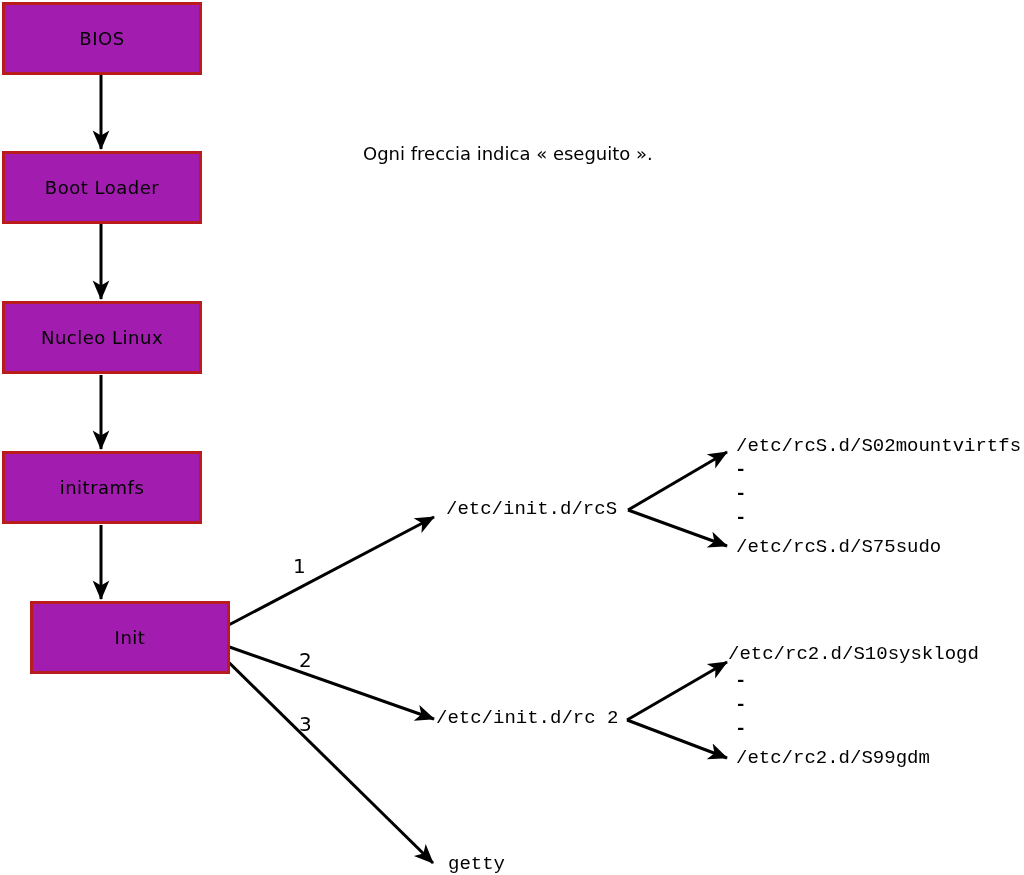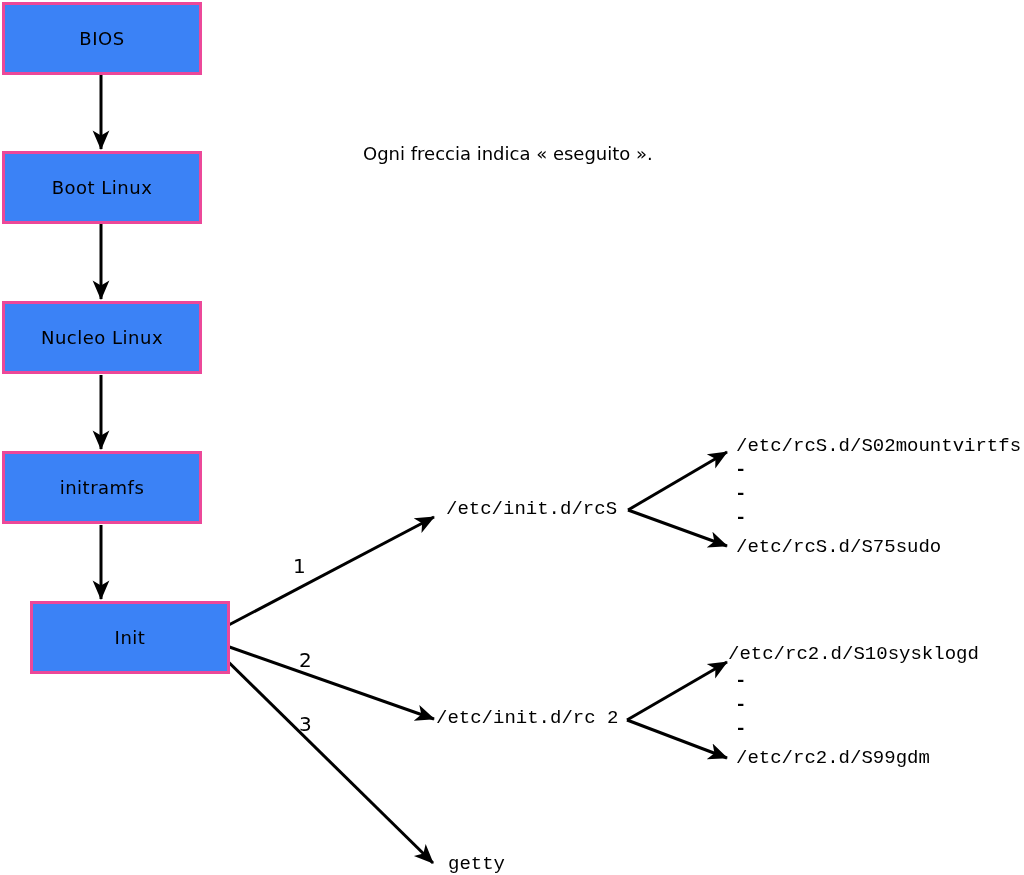--- a/index.html
+++ b/index.html
@@ -21,23 +21,23 @@
     left: 0;
     top: 0;
     width: 1024px;
     height: 875px;
   }
   .flow-box {
     position: absolute;
     left: 2px;
     width: 200px;
     height: 73px;
-    border: 3px solid #ec4899;
+    border: 3px solid #b91c1c;
     box-sizing: border-box;
-    background: #3b82f6;
+    background: #a21caf;
     display: flex;
     align-items: center;
     justify-content: center;
     font-size: 18px;
     letter-spacing: 0.5px;
     white-space: nowrap;
   }
   .note {
     position: absolute;
     left: 363px;
@@ -91,21 +91,21 @@
     <line x1="627" y1="720" x2="727" y2="662" stroke="#000000" stroke-width="3" marker-end="url(#ah)"></line>
     <line x1="627" y1="720" x2="727" y2="758" stroke="#000000" stroke-width="3" marker-end="url(#ah)"></line>
   </svg>
 
   <div class="note">Ogni freccia indica « eseguito ».</div>
 
   <div class="flow-box" style="top:2px;">
     <span>BIOS</span>
   </div>
   <div class="flow-box" style="top:151px;">
-    <span>Boot Linux</span>
+    <span>Boot Loader</span>
   </div>
   <div class="flow-box" style="top:301px;">
     <span>Nucleo Linux</span>
   </div>
   <div class="flow-box" style="top:451px;">
     <span>initramfs</span>
   </div>
   <div class="flow-box" style="top:601px;margin-left:28px;">
     <span>Init</span>
   </div>

